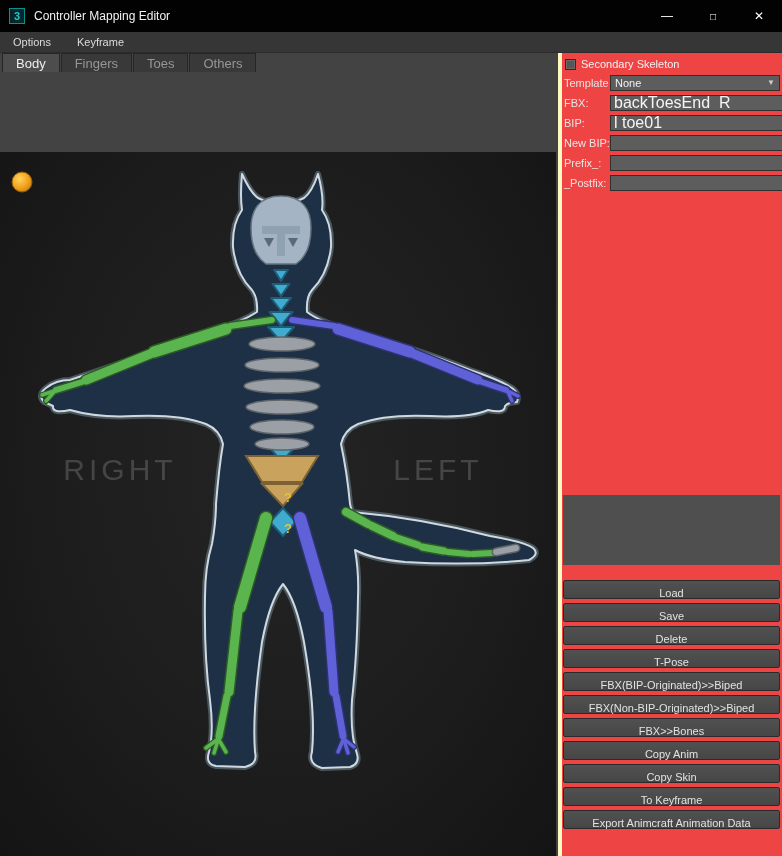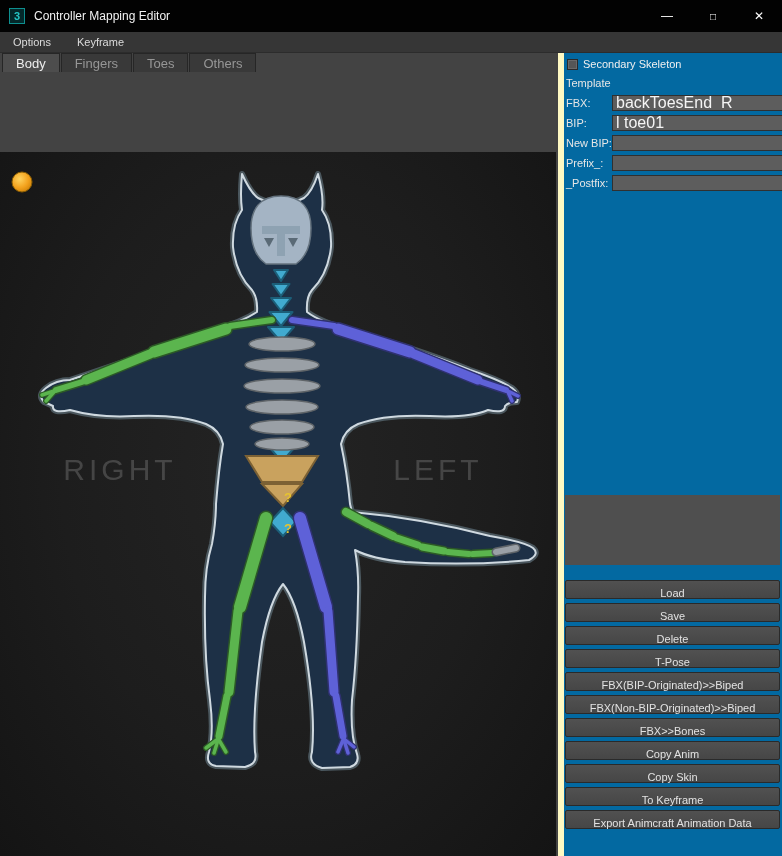--- a/index.html
+++ b/index.html
@@ -26,21 +26,21 @@
   .left-area{position:absolute;left:0;top:53px;width:558px;height:803px;background:#434343;}
   .tabrow{position:absolute;left:2px;top:0;height:19px;display:flex;}
   .tab{height:19px;padding:0 13px;display:flex;align-items:center;font-size:13px;
     background:#393939;color:#969696;border:1px solid #262626;border-bottom:none;margin-right:1px;box-sizing:border-box;}
   .tab.active{background:#4d4d4d;color:#eeeeee;}
   
   .canvas{position:absolute;left:0;top:99px;width:556px;height:704px;
     background:radial-gradient(ellipse at 50% 45%, #242424 0%, #1d1d1d 55%, #141414 100%);}
   .canvas svg{display:block;}
   
-  .panel{position:absolute;left:558px;top:53px;width:224px;height:803px;background:#0369a1;border-left:6px solid #fef9c3;box-sizing:border-box;}
+  .panel{position:absolute;left:558px;top:53px;width:224px;height:803px;background:#ef4444;border-left:4px solid #fef9c3;box-sizing:border-box;}
   .chk-row{position:absolute;left:3px;top:3px;height:16px;display:flex;align-items:center;}
   .checkbox{width:11px;height:11px;background:#565656;border:1px solid #2a2a2a;box-shadow:inset 0 0 0 1px #6a6a6a;box-sizing:border-box;}
   .chk-label{color:#f0f0f0;font-size:11px;margin-left:5px;}
   .frow{position:absolute;left:2px;right:2px;height:18px;display:flex;align-items:center;}
   .flabel{width:46px;flex:0 0 46px;color:#e6e6e6;font-size:11px;}
   .dropdown{flex:1;height:16px;background:#5d5d5d;border:1px solid #303030;color:#f2f2f2;font-size:11px;
     display:flex;align-items:center;padding:0 4px;box-sizing:border-box;position:relative;}
   .dd-arrow{position:absolute;right:4px;top:2px;font-size:8px;color:#cccccc;}
   .tinput{flex:1;height:16px;background:#5d5d5d;border:1px solid #303030;color:#f4f4f4;font-size:16px;
     padding:0 3px;box-sizing:border-box;outline:none;font-family:"Liberation Sans",sans-serif;}
@@ -269,20 +269,24 @@
 
 <div class="panel">
 
   <div class="chk-row">
     <div class="checkbox"></div>
     <div class="chk-label">Secondary Skeleton</div>
   </div>
 
   <div class="frow" style="top:21px;">
     <div class="flabel">Template</div>
+    <div class="dropdown">
+      <span>None</span>
+      <span class="dd-arrow">▼</span>
+    </div>
   </div>
 
   <div class="frow" style="top:41px;">
     <div class="flabel">FBX:</div>
     <input class="tinput" value="backToesEnd_R" style="">
   </div>
 
   <div class="frow" style="top:61px;">
     <div class="flabel">BIP:</div>
     <input class="tinput" value="l toe01" style="">

